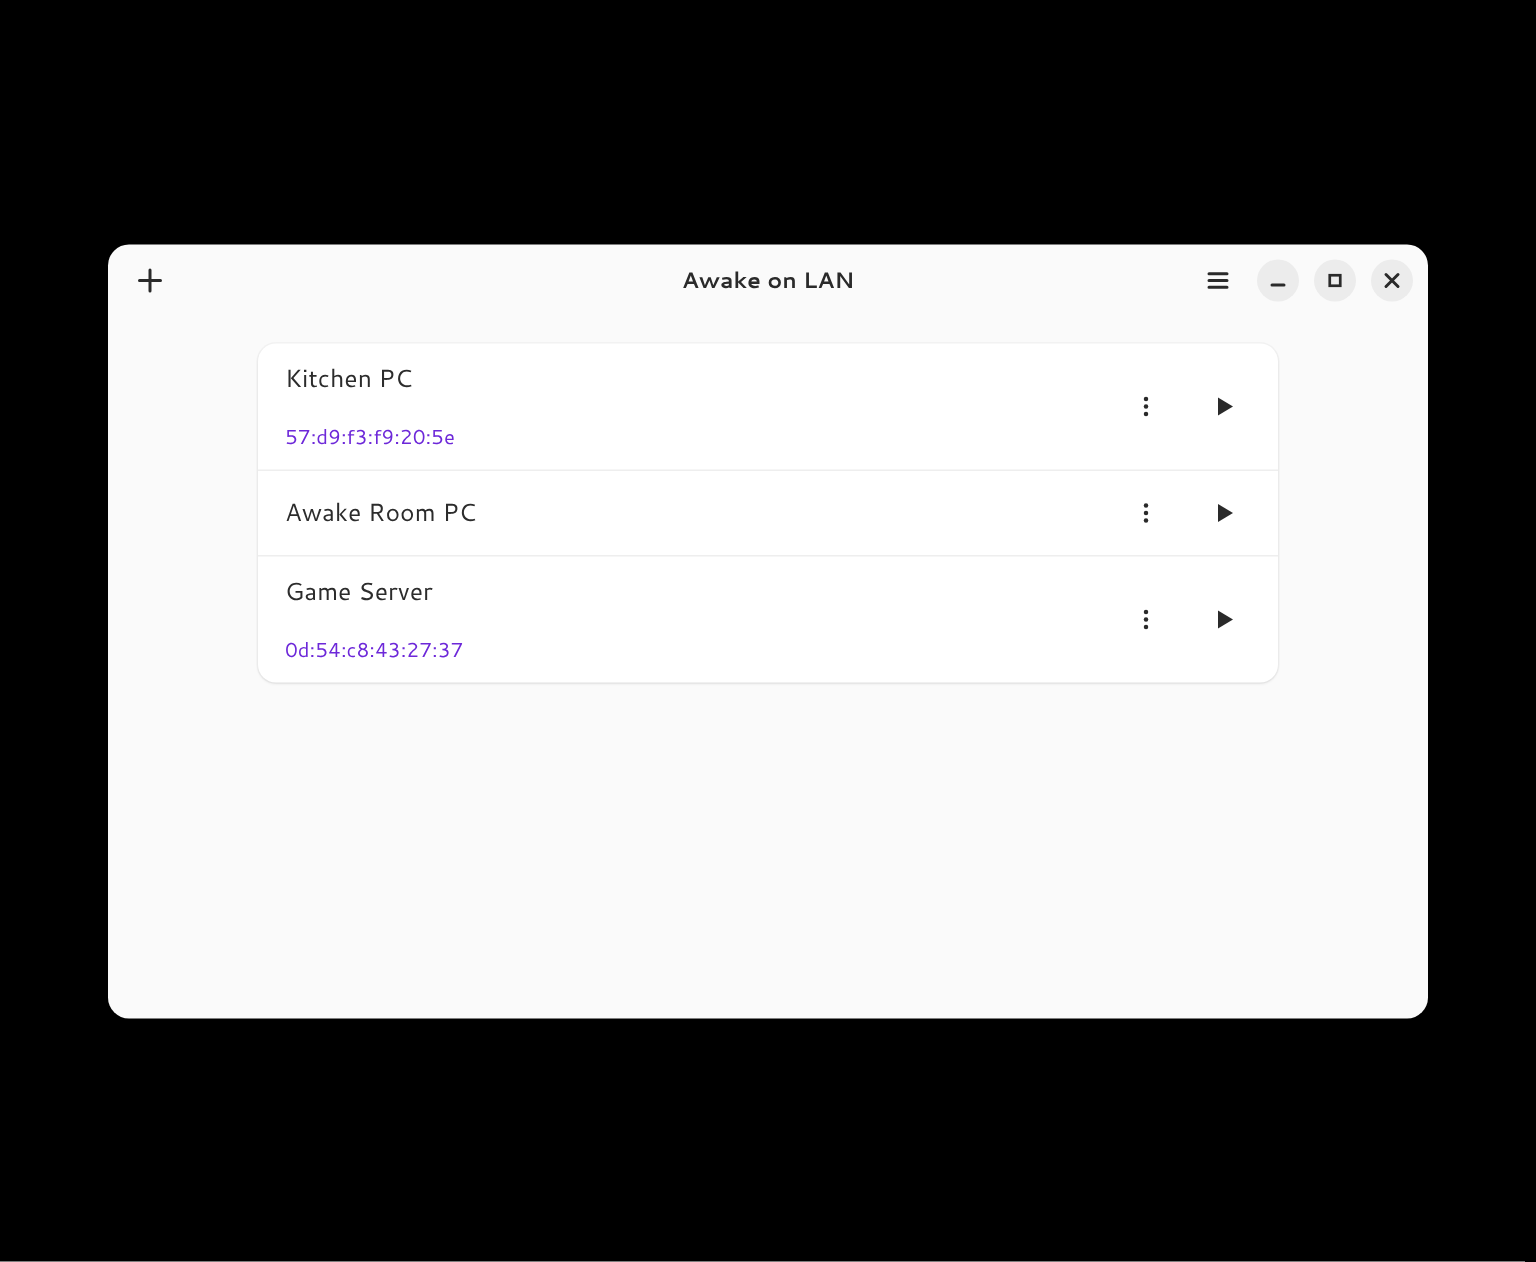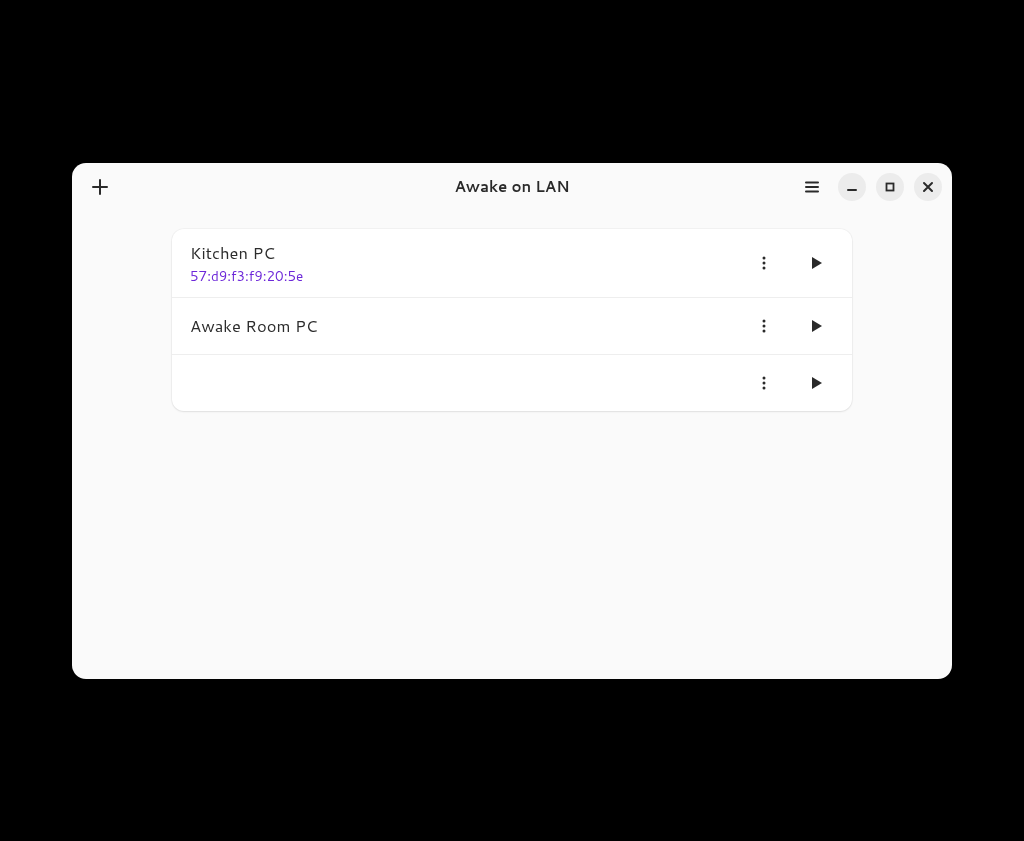--- a/index.html
+++ b/index.html
@@ -75,21 +75,21 @@
     overflow: hidden;
     height: fit-content;
   }
   .row {
     display: flex;
     align-items: center;
     padding: 12px 16px 12px 18px;
     border-bottom: 1px solid #eee;
   }
   .row:last-child { border-bottom: none; }
-  .row-text { flex: 1; display: flex; flex-direction: column; gap: 2px; }
+  .row-text { flex: 1; display: flex; flex-direction: column; gap: 18px; }
   .row-title { font-size: 16.5px; color: #2c2c2c; font-weight: 400; }
   .row-sub   { font-size: 13.5px; color: #6d28d9; }
   .row-actions { display: flex; align-items: center; gap: 20px; padding-right: 4px; }
   .icon-btn {
     width: 32px;
     height: 32px;
     border: none;
     background: transparent;
     border-radius: 6px;
     display: flex;
@@ -197,20 +197,22 @@
               <svg width="18" height="18" viewBox="0 0 18 18">
                   <path d="M5 3l10 6-10 6V3z" fill="#2a2a2a"></path>
                 </svg>
             </span>
           </button>
         </div>
       </div>
 
       <div class="row">
         <div class="row-text">
+          <span class="row-title">Game Server</span>
+          <span class="row-sub">0d:54:c8:43:27:37</span>
         </div>
         <div class="row-actions">
           <button class="icon-btn">
             <span>
               <svg width="16" height="16" viewBox="0 0 16 16">
                   <circle cx="8" cy="3" r="1.5" fill="#2a2a2a"></circle>
                   <circle cx="8" cy="8" r="1.5" fill="#2a2a2a"></circle>
                   <circle cx="8" cy="13" r="1.5" fill="#2a2a2a"></circle>
                 </svg>
             </span>

